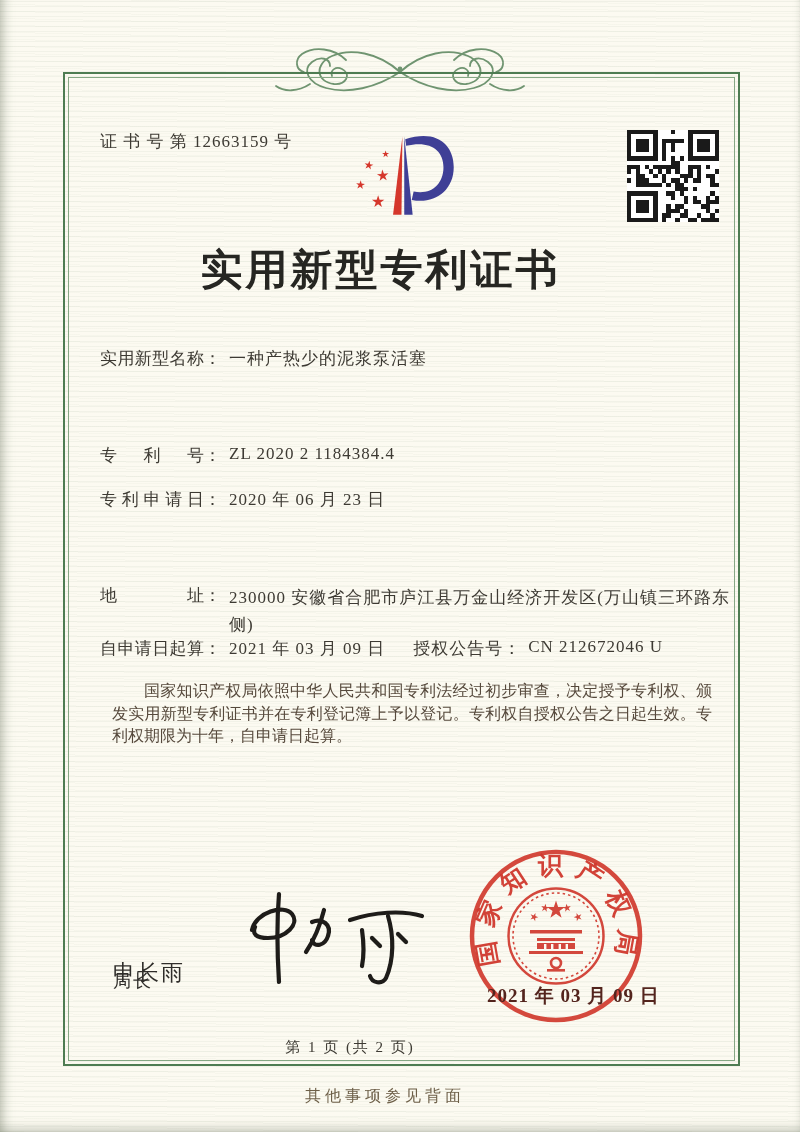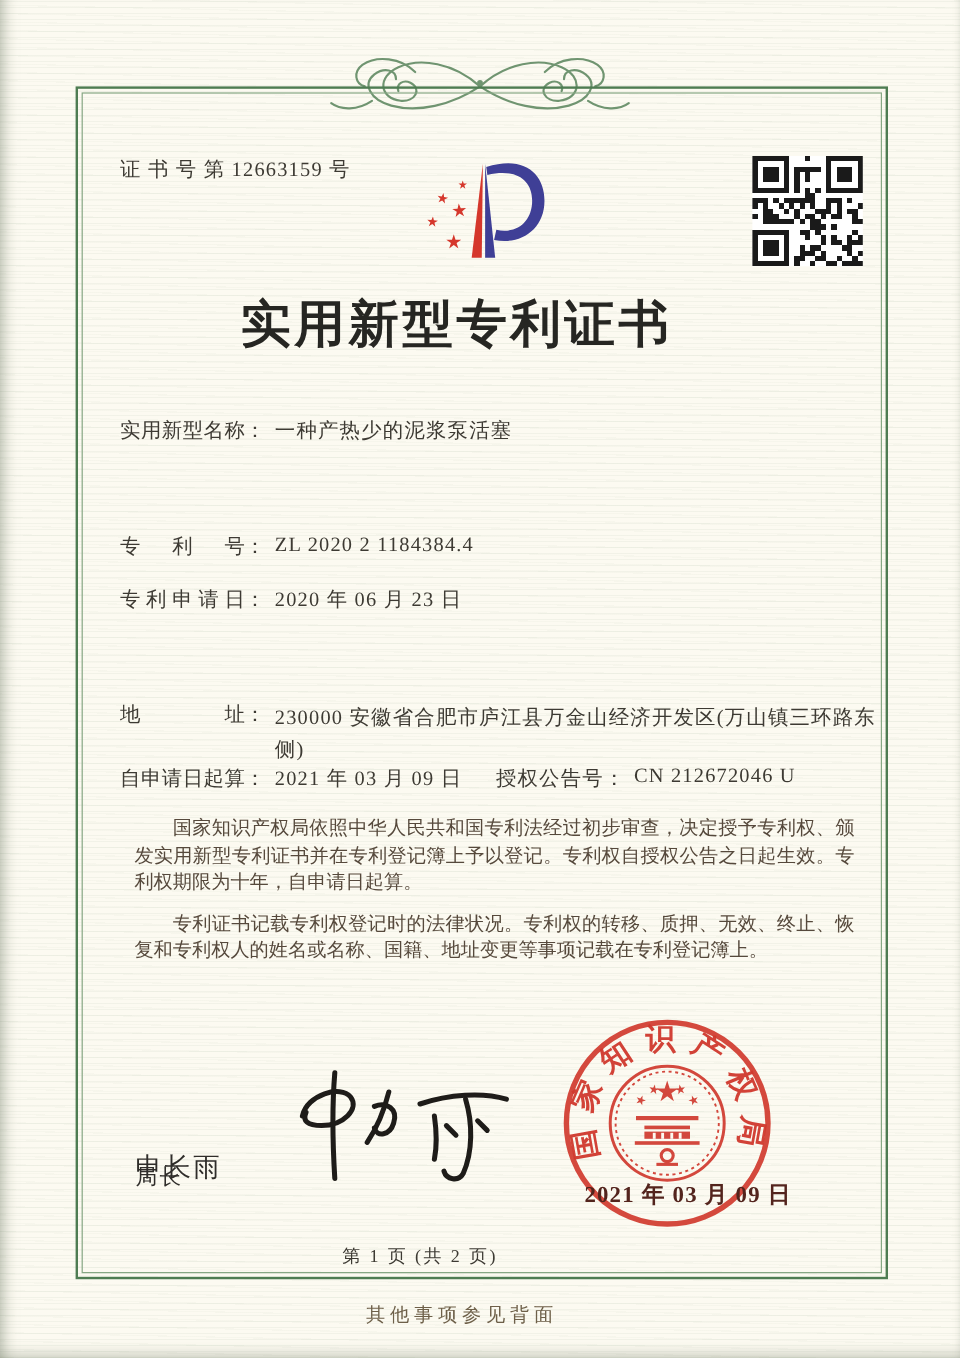--- a/index.html
+++ b/index.html
@@ -370,21 +370,20 @@
   </div>
   <div class="row" id="row-address" style="top:584px">
     <span class="flabel">地址</span><span class="colon">：</span><span class="fvalue">230000 安徽省合肥市庐江县万金山经济开发区(万山镇三环路东侧)</span>
   </div>
   <div class="row" id="row-grant" style="top:637px">
     <span><span class="flabel">自申请日起算</span><span class="colon">：</span><span class="fvalue">2021 年 03 月 09 日</span></span><span class="pair2"><span class="glabel">授权公告号</span><span class="colon">：</span><span class="fvalue">CN 212672046 U</span></span>
   </div>
 
   <div id="paragraphs" class="abs">
     <p>国家知识产权局依照中华人民共和国专利法经过初步审查，决定授予专利权、颁发实用新型专利证书并在专利登记簿上予以登记。专利权自授权公告之日起生效。专利权期限为十年，自申请日起算。</p>
-    <p>专利证书记载专利权登记时的法律状况。专利权的转移、质押、无效、终止、恢复和专利权人的姓名或名称、国籍、地址变更等事项记载在专利登记簿上。</p>
   </div>
 
   <div id="signoff-title" class="abs">局长</div>
   <div id="signoff-name" class="abs">申长雨</div>
 
   <svg id="signature-svg" class="abs" width="215" height="100" viewBox="0 0 215 100">
     <path class="sig" d="M30,42 C34,24 62,16 70,26 C78,36 64,50 46,50 C34,50 30,46 33,39"></path>
     <path class="sig" d="M57,6 C55,30 55,62 57,94"></path>
     <path class="sig" d="M102,22 C98,38 92,52 84,64"></path>
     <path class="sig" d="M90,34 C100,30 110,36 106,48 C103,58 92,60 90,52"></path>

